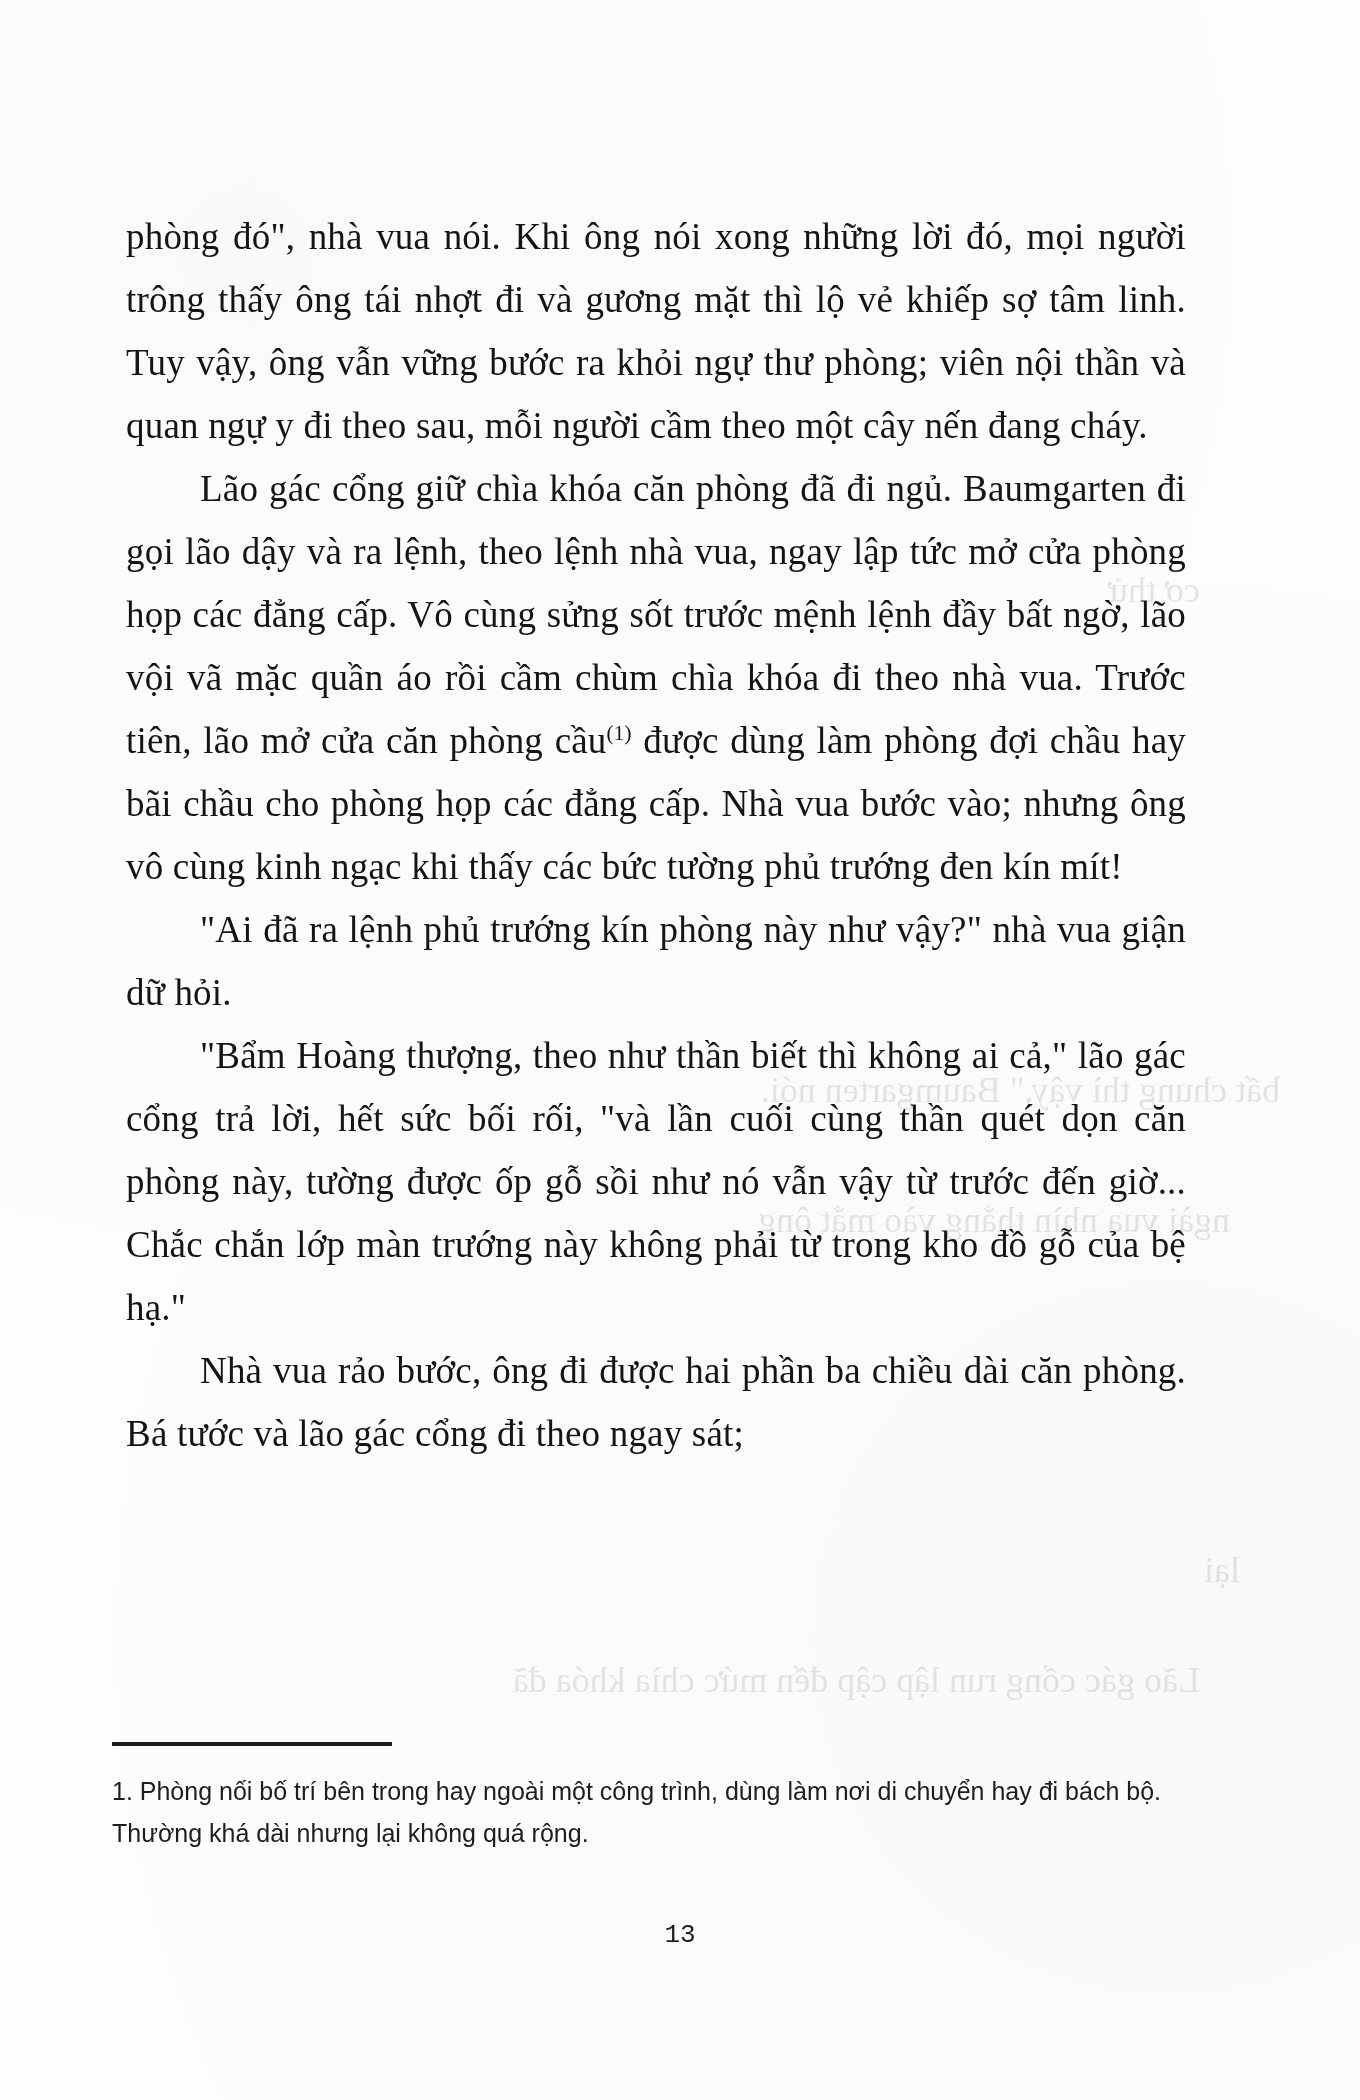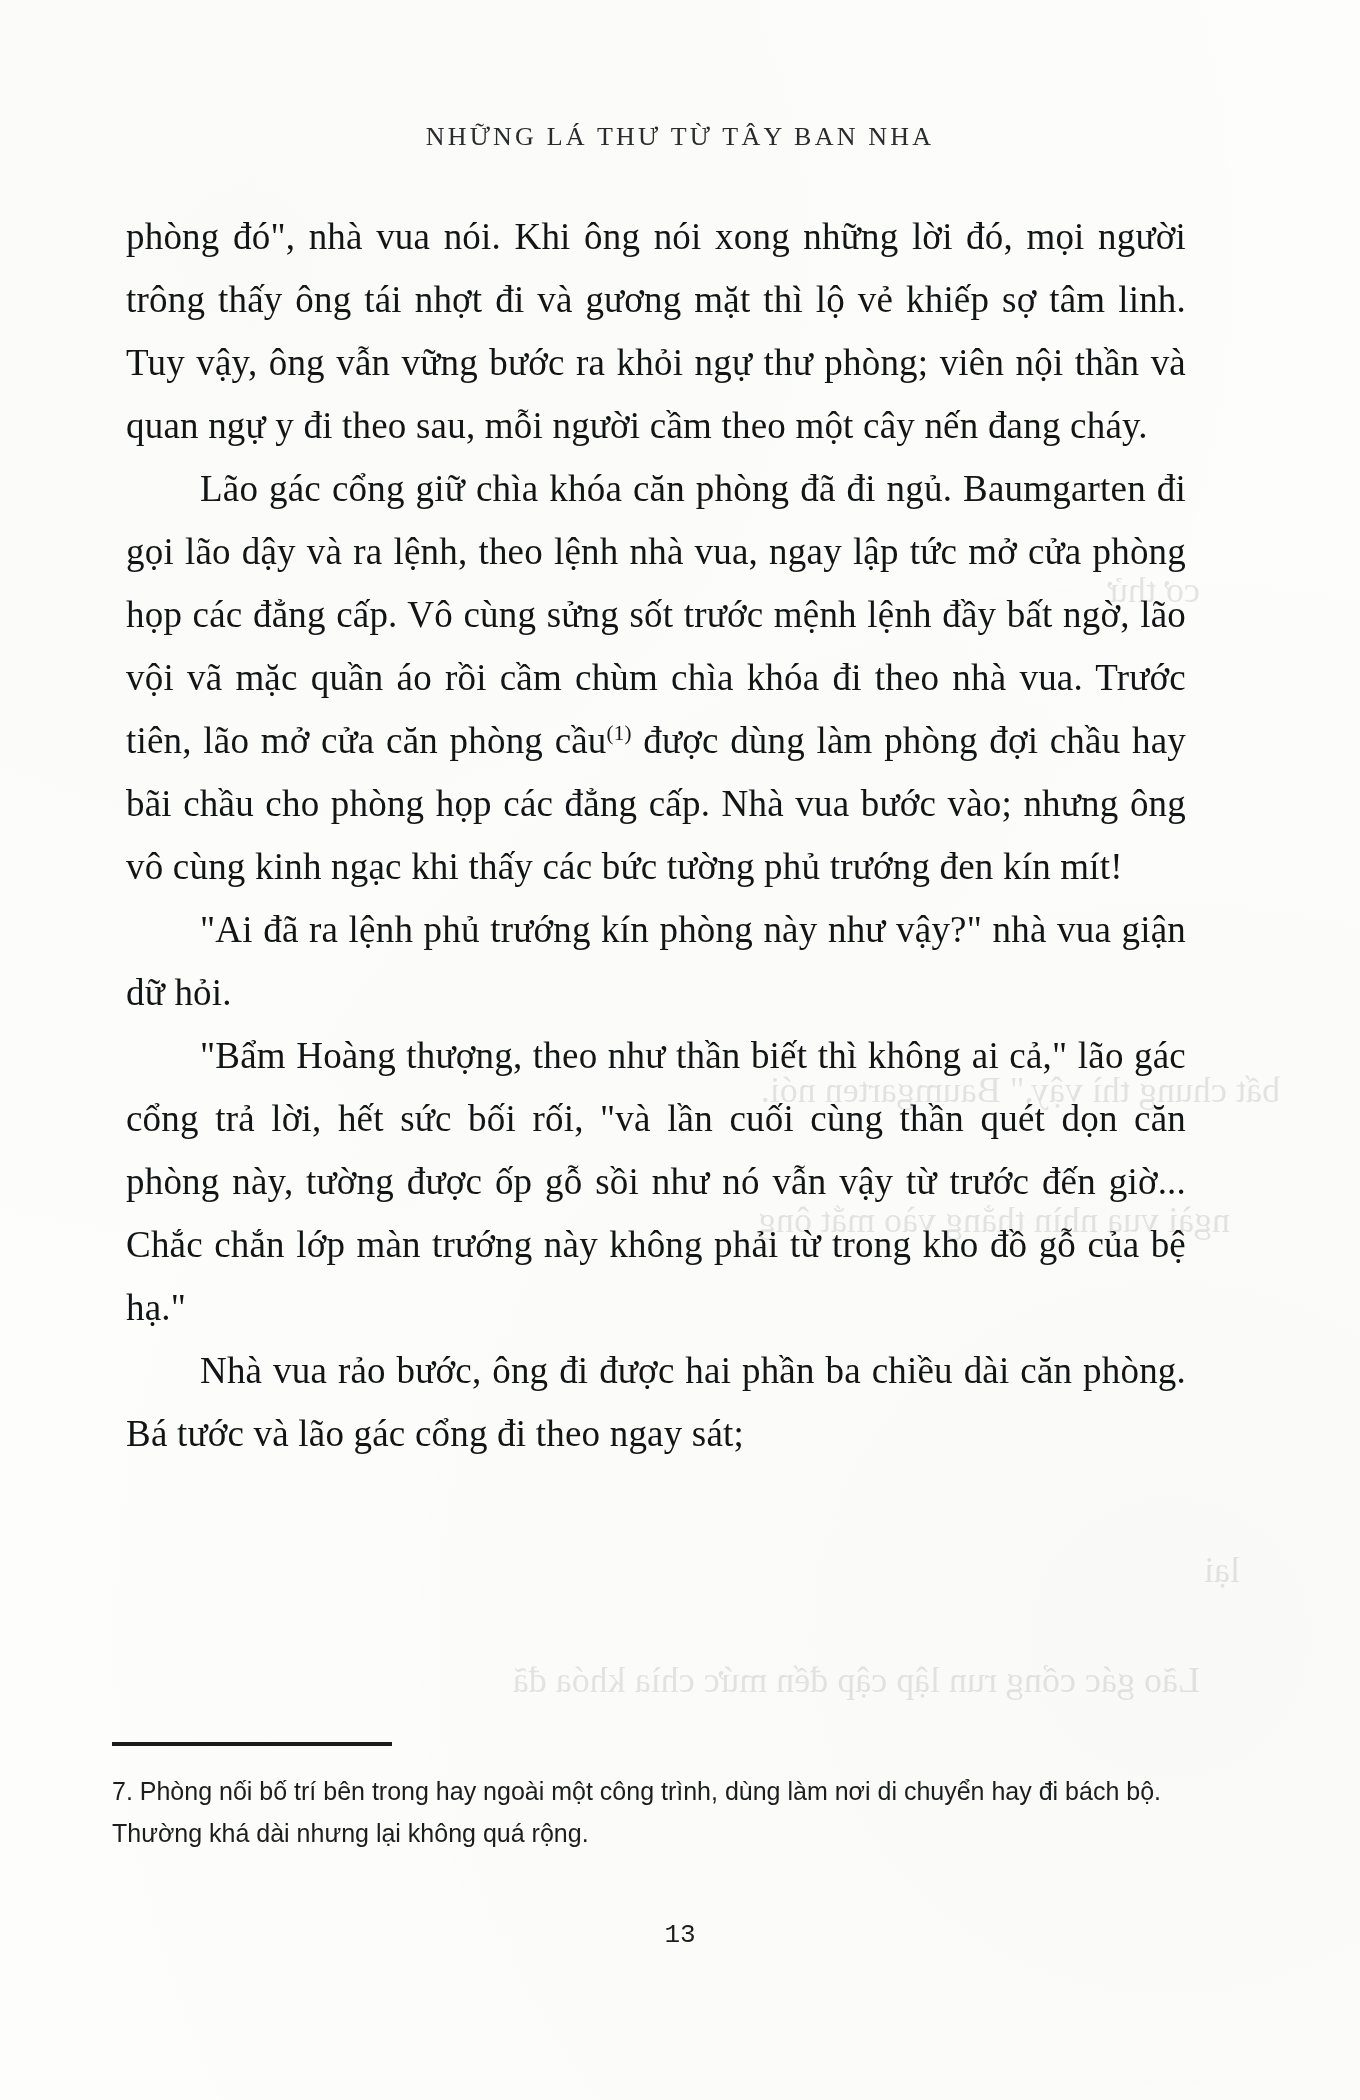--- a/index.html
+++ b/index.html
@@ -119,27 +119,26 @@
 
 <div class="page">
 
   <div class="showthrough st1">cơ thử</div>
   <div class="showthrough st2">bất chung thì vậy," Baumgarten nói.</div>
   <div class="showthrough st3">ngài vua nhìn thẳng vào mắt ông</div>
   <div class="showthrough st4">lại</div>
   <div class="showthrough st5">Lão gác cổng run lập cập đến mức chìa khóa đã</div>
   <div class="showthrough st6">"Ngài!"</div>
 
-  <div class="running-head">NHỮNG LÁ THƯ TỪ TÂY BAN NHA</div>
 
   <div class="body-block">
     <p>phòng đó", nhà vua nói. Khi ông nói xong những lời đó, mọi người trông thấy ông tái nhợt đi và gương mặt thì lộ vẻ khiếp sợ tâm linh. Tuy vậy, ông vẫn vững bước ra khỏi ngự thư phòng; viên nội thần và quan ngự y đi theo sau, mỗi người cầm theo một cây nến đang cháy.</p>
     <p class="indent"><span>Lão gác cổng giữ chìa khóa căn phòng đã đi ngủ. Baumgarten đi gọi lão dậy và ra lệnh, theo lệnh nhà vua, ngay lập tức mở cửa phòng họp các đẳng cấp. Vô cùng sửng sốt trước mệnh lệnh đầy bất ngờ, lão vội vã mặc quần áo rồi cầm chùm chìa khóa đi theo nhà vua. Trước tiên, lão mở cửa căn phòng cầu</span><span class="fn-ref">(1)</span><span> được dùng làm phòng đợi chầu hay bãi chầu cho phòng họp các đẳng cấp. Nhà vua bước vào; nhưng ông vô cùng kinh ngạc khi thấy các bức tường phủ trướng đen kín mít!</span></p>
     <p class="indent">"Ai đã ra lệnh phủ trướng kín phòng này như vậy?" nhà vua giận dữ hỏi.</p>
     <p class="indent">"Bẩm Hoàng thượng, theo như thần biết thì không ai cả," lão gác cổng trả lời, hết sức bối rối, "và lần cuối cùng thần quét dọn căn phòng này, tường được ốp gỗ sồi như nó vẫn vậy từ trước đến giờ... Chắc chắn lớp màn trướng này không phải từ trong kho đồ gỗ của bệ hạ."</p>
     <p class="indent">Nhà vua rảo bước, ông đi được hai phần ba chiều dài căn phòng. Bá tước và lão gác cổng đi theo ngay sát;</p>
   </div>
 
   <div class="footnote-rule"></div>
-  <div class="footnote">7. Phòng nối bố trí bên trong hay ngoài một công trình, dùng làm nơi di chuyển hay đi bách bộ. Thường khá dài nhưng lại không quá rộng.</div>
+  <div class="footnote">1. Phòng nối bố trí bên trong hay ngoài một công trình, dùng làm nơi di chuyển hay đi bách bộ. Thường khá dài nhưng lại không quá rộng.</div>
 
   <div class="folio">13</div>
 </div>
 
 </body></html>

